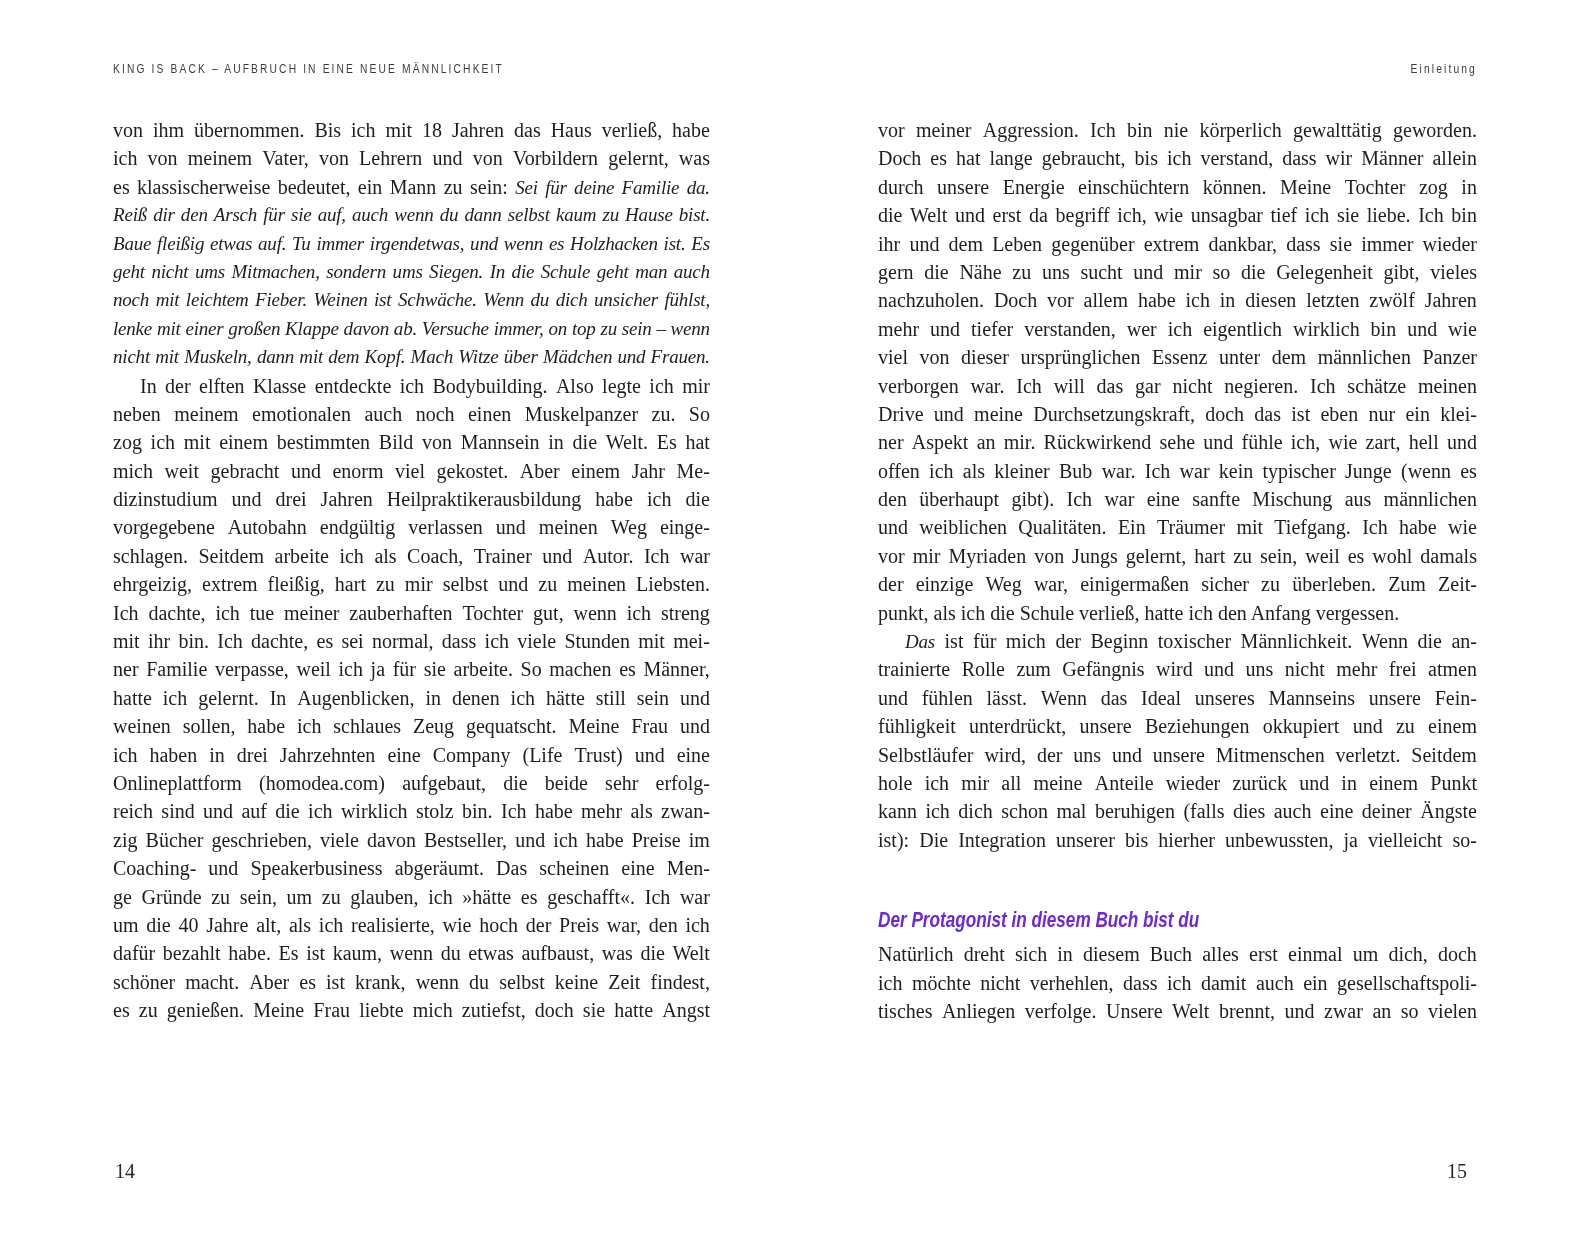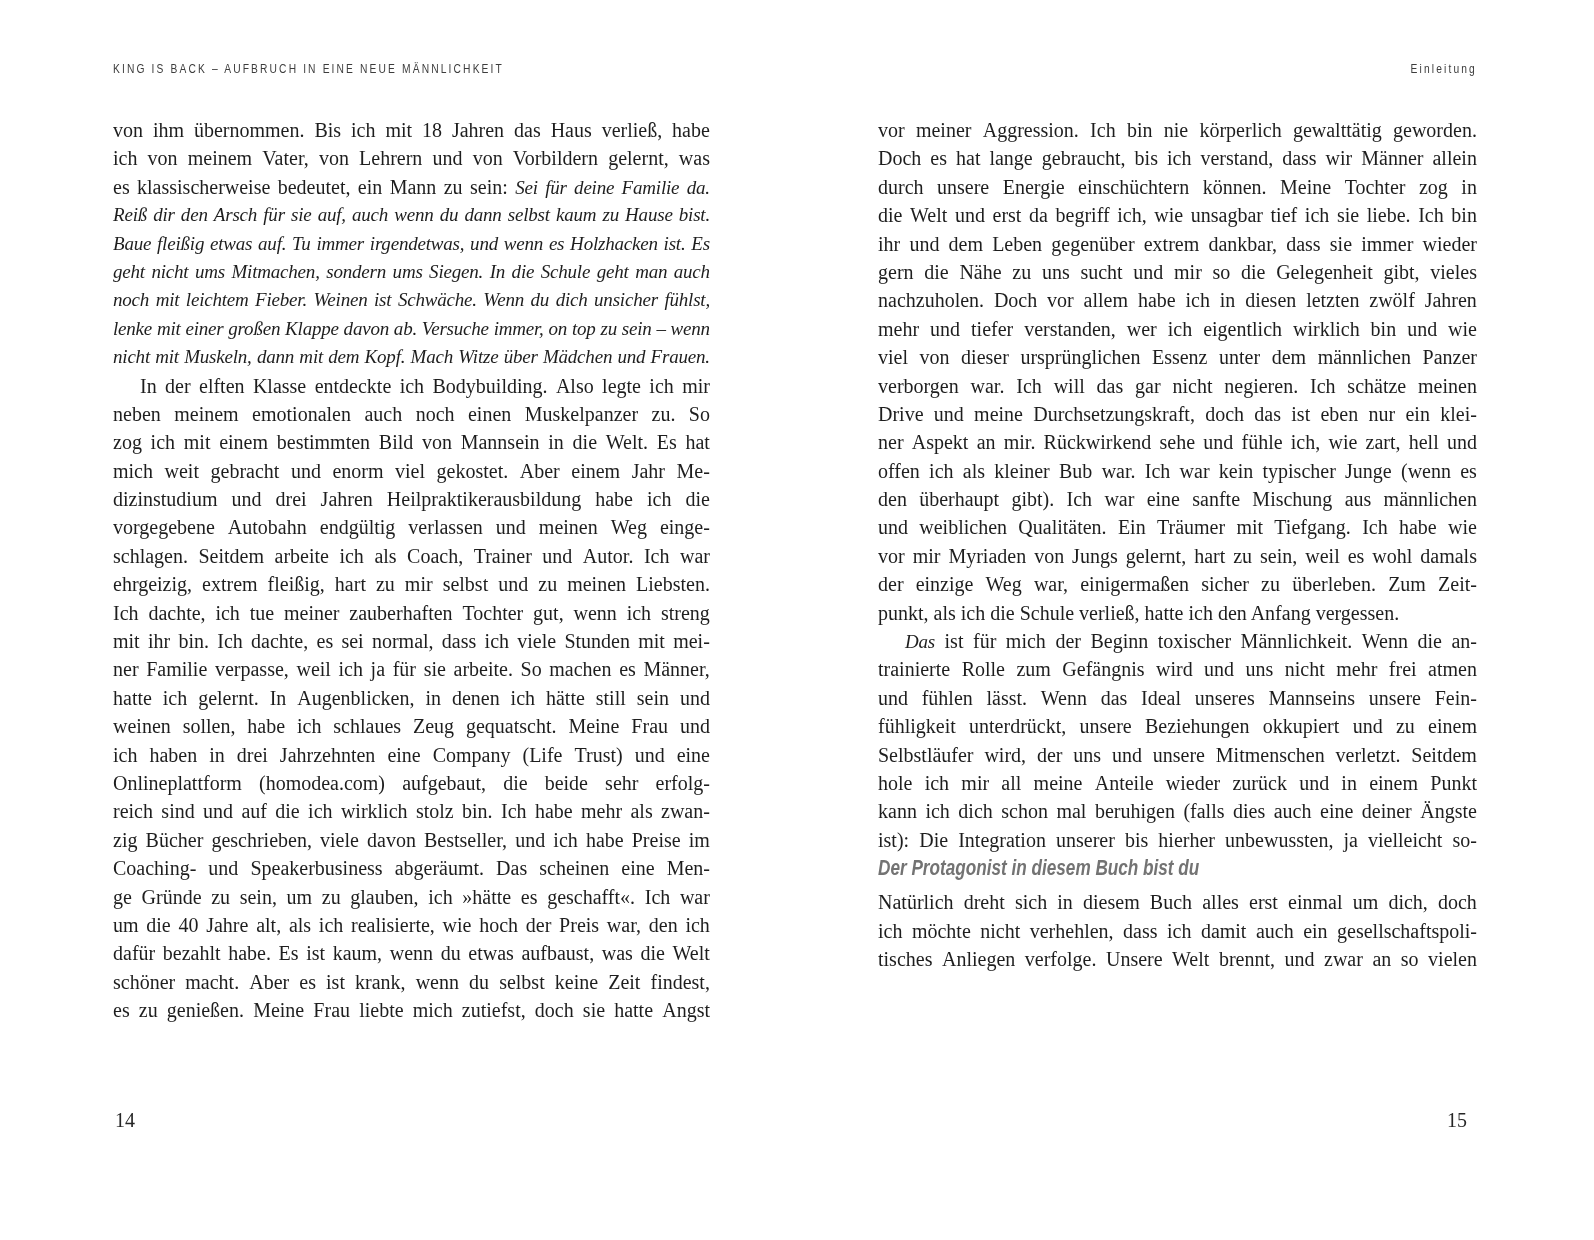--- a/index.html
+++ b/index.html
@@ -30,27 +30,27 @@
     justify-content:flex-start;overflow:visible;
   }
   .line.j{justify-content:space-between;}
   .line.ind{padding-left:27px;}
   .pre{white-space:pre;}
   .it{font-style:italic;font-size:0.95em;letter-spacing:-0.2px;}
   .line.heading{
     font-family:"Liberation Sans", sans-serif;
     font-weight:700;font-style:italic;
     font-size:22px;height:32px;
-    margin-bottom:2px;
-    color:#737373;
+    margin-top:52px;margin-bottom:2px;
+    color:#6d28d9;
   }
   .line.heading .pre{transform:scaleX(.78);transform-origin:0 100%;}
 
   .pagenum{
-    position:absolute;top:1109px;
+    position:absolute;top:1160px;
     font-size:20px;color:#262626;
     font-family:"Liberation Serif", serif;
   }
   #pagenum-left{left:115px;}
   #pagenum-right{right:127px;}
 </style>
 </head>
 <body>
 
 <div class="running-head" id="head-left">KING IS BACK – AUFBRUCH IN EINE NEUE MÄNNLICHKEIT</div>

